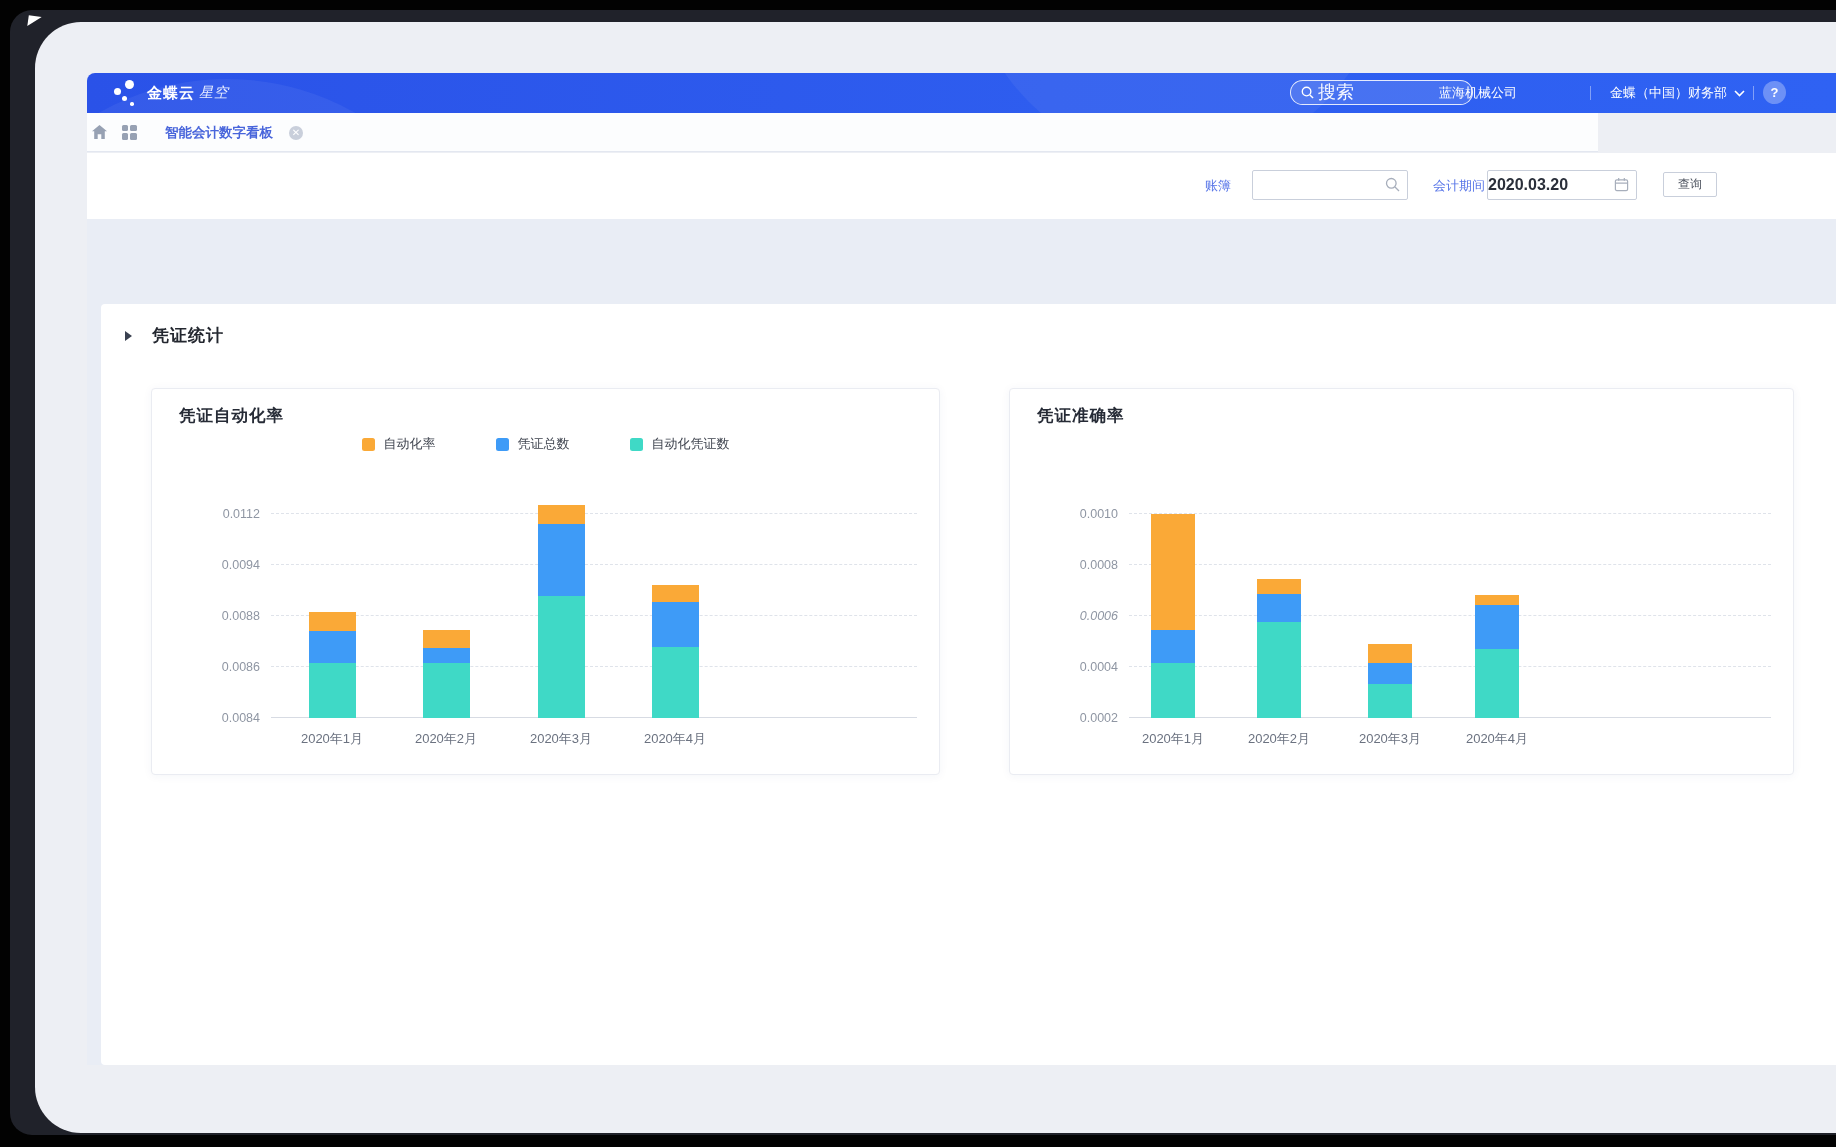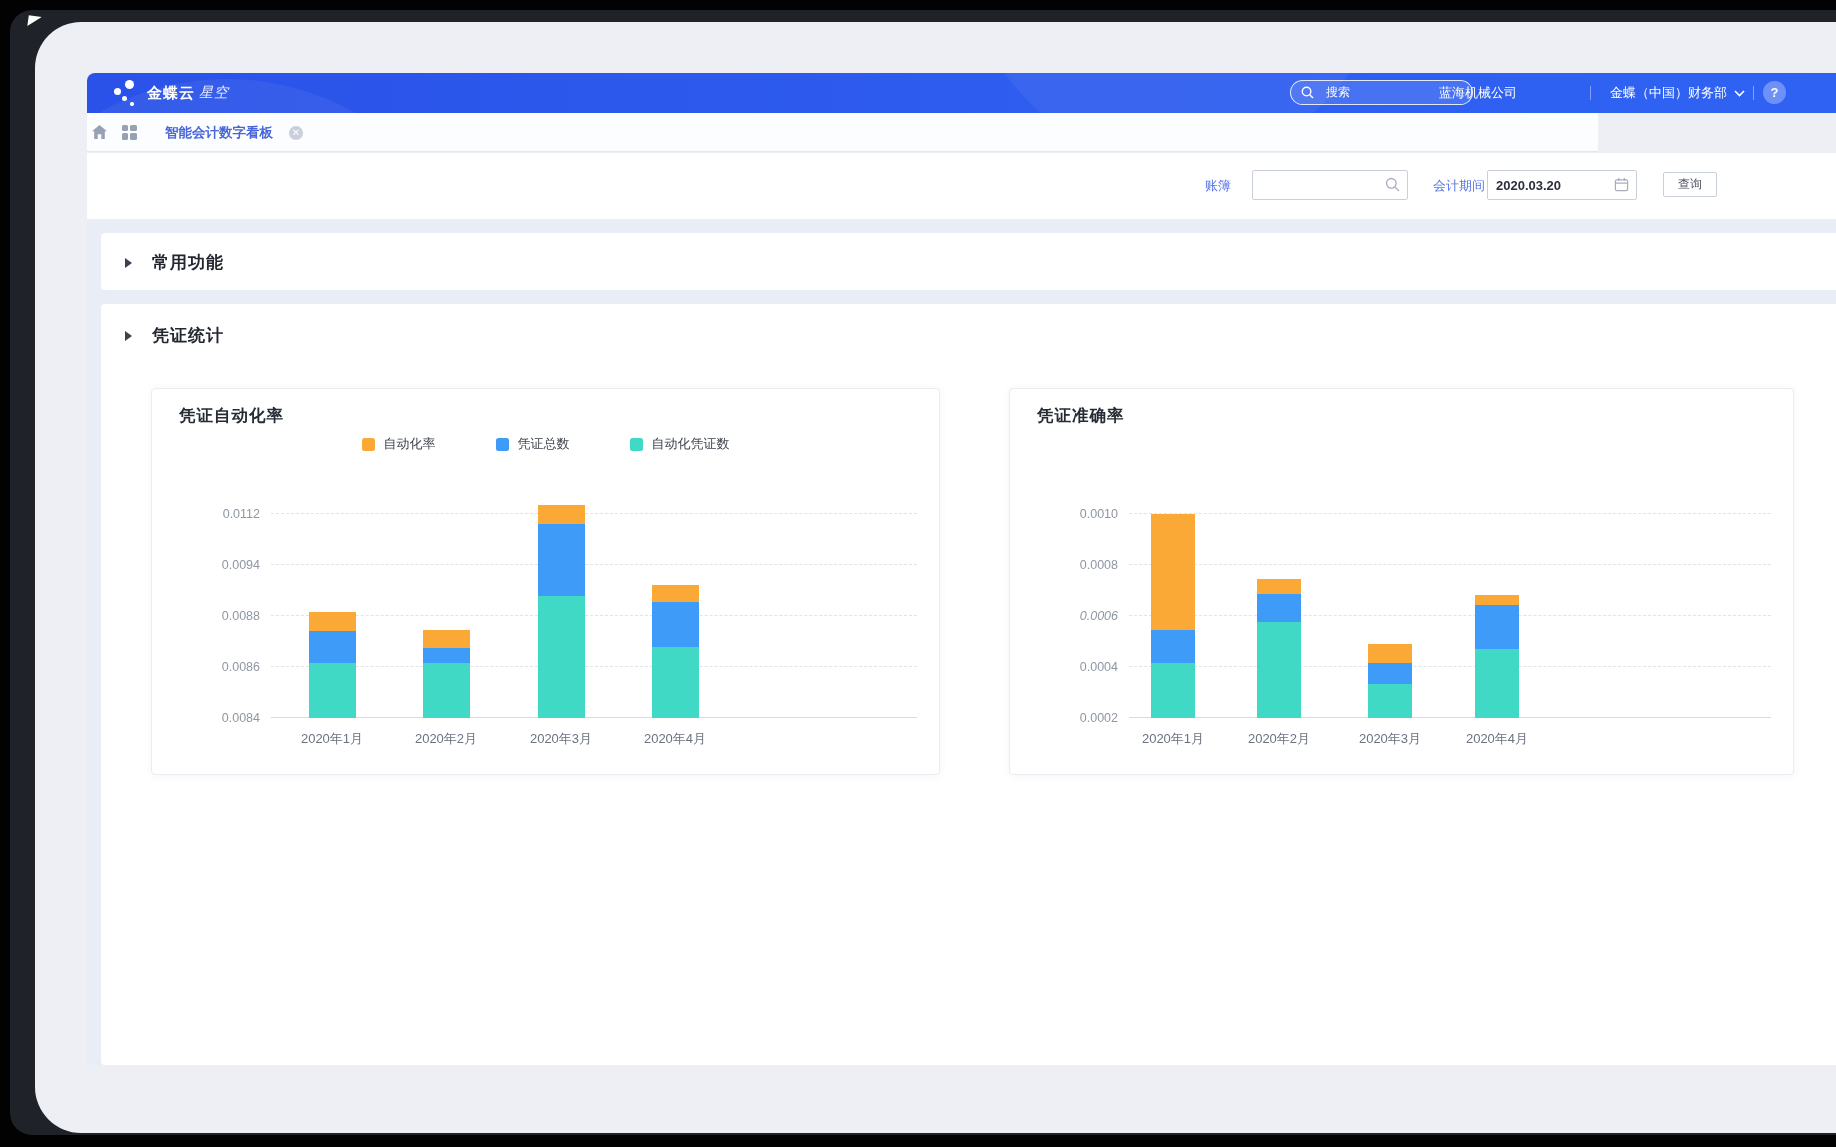--- a/index.html
+++ b/index.html
@@ -24,21 +24,21 @@
   .logo-dots i { position:absolute; background:#fff; border-radius:50%; }
   .ld1 { width:9px; height:9px; left:12px; top:1px; }
   .ld2 { width:7px; height:7px; left:1px; top:9px; }
   .ld3 { width:5px; height:5px; left:9px; top:17px; }
   .ld4 { width:3.5px; height:3.5px; left:17px; top:23px; }
   .logo-bold  { color:#fff; font-size:15px; font-weight:bold; letter-spacing:1px; }
   .logo-light { color:#E8EEFF; font-size:14px; font-style:italic; margin-left:4px; font-weight:300; letter-spacing:1px; }
   #search-pill { left:1203px; top:7px; width:183px; height:25px; border:1.5px solid rgba(255,255,255,0.85);
                  border-radius:13px; background:rgba(255,255,255,0.12); display:flex; align-items:center; padding:0 10px; }
   #search-pill svg { flex:0 0 auto; }
-  #search-input { background:transparent; border:none; outline:none; color:#fff; font-size:12px; width:130px; margin-left:12px;font-family:Liberation Serif, serif; }
+  #search-input { background:transparent; border:none; outline:none; color:#fff; font-size:18px; width:130px; margin-left:4px; }
   #search-input::placeholder { color:rgba(255,255,255,0.95); }
   .tb-text { color:#FFFFFF; font-size:13px; line-height:40px; white-space:nowrap; }
   #company { left:1352px; top:0; }
   .tb-div { top:13px; width:1px; height:14px; background:rgba(255,255,255,0.4); }
   #tb-div1 { left:1503px; }
   #tb-div2 { left:1666px; }
   #user-org { left:1523px; top:0; display:flex; align-items:center; height:40px; cursor:pointer; }
   #user-org .tb-text { line-height:normal; }
   #user-org svg { margin-left:7px; }
   #help-btn { left:1676px; top:8px; width:23px; height:23px; border-radius:50%; background:rgba(255,255,255,0.30);
@@ -59,21 +59,21 @@
   
   #filterbar { left:0; top:80px; width:1749px; height:66px; background:#FFFFFF; }
   .flt-label { position:absolute; top:24px; font-size:13px; color:#5876E8; }
   #book-label { left:1118px; }
   #period-label { left:1346px; }
   .flt-input { position:absolute; top:17px; height:30px; border:1px solid #C9CFDB; border-radius:2px; background:#fff; }
   #book-input-wrap { left:1165px; width:156px; }
   #book-input { border:none; outline:none; width:120px; height:28px; margin-left:8px; font-size:13px; color:#333; background:transparent; }
   .input-icon { position:absolute; right:7px; top:6px; }
   #period-input-wrap { left:1400px; width:150px; }
-  #period-input { border:none; outline:none; width:112px; height:28px; margin-left:8px; font-size:13px; font-weight:bold; color:#2A2F3A; background:transparent; }
+  #period-input { border:none; outline:none; width:112px; height:28px; margin-left:0; font-size:16px; font-weight:bold; color:#2A2F3A; background:transparent; }
   #query-btn { position:absolute; left:1576px; top:19px; width:54px; height:25px; background:#fff; border:1px solid #C9CFDB;
                border-radius:2px; font-size:12px; color:#4A505C; text-align:center; line-height:23px; cursor:pointer; }
 
   
   #content-bg { left:0; top:146px; width:1749px; height:846px; background:#E9EDF5; }
   .panel { position:absolute; left:14px; right:0; background:#FFFFFF; border-radius:4px 0 0 4px; }
   #panel-common { top:160px; height:57px; }
   #panel-stats { top:231px; height:761px; }
   .panel-header { position:absolute; left:24px; display:flex; align-items:center; cursor:pointer; }
   .panel-arrow { width:0; height:0; border-left:7px solid #3A4150; border-top:5px solid transparent; border-bottom:5px solid transparent; margin-right:20px; }
@@ -179,26 +179,20 @@
           <line x1="1.5" y1="6.5" x2="14.5" y2="6.5" stroke="#A7AEBB" stroke-width="1.3"></line>
           <line x1="5" y1="1" x2="5" y2="4" stroke="#A7AEBB" stroke-width="1.3"></line>
           <line x1="11" y1="1" x2="11" y2="4" stroke="#A7AEBB" stroke-width="1.3"></line>
         </svg>
       </div>
       <div id="query-btn">查询</div>
     </div>
 
     <div id="content-bg" class="abs"></div>
 
-    <div id="panel-common" class="panel">
-      <div class="panel-header">
-        <span class="panel-arrow"></span>
-        <span class="panel-title">常用功能</span>
-      </div>
-    </div>
 
     <div id="panel-stats" class="panel">
       <div class="panel-header">
         <span class="panel-arrow"></span>
         <span class="panel-title">凭证统计</span>
       </div>
 
       <div id="card-0" class="card">
         <div class="card-title">凭证自动化率</div>
         <div class="legend" id="legend-0">

